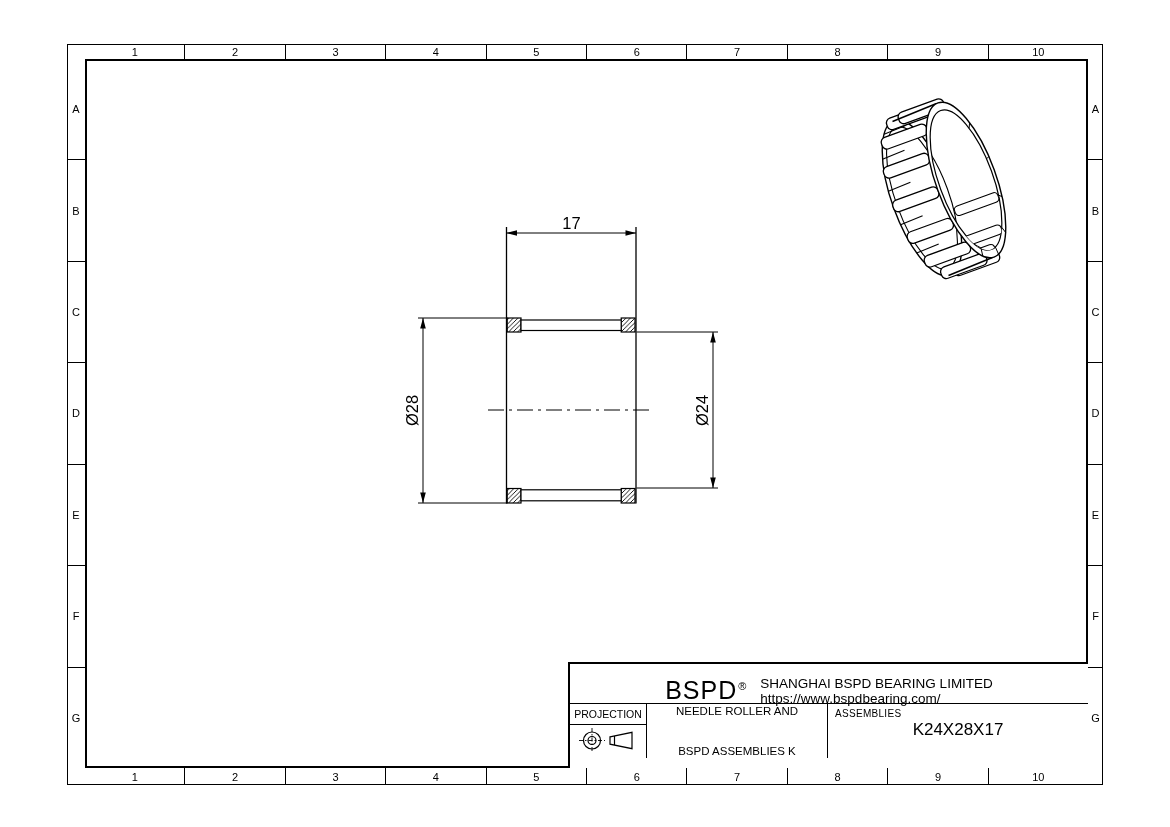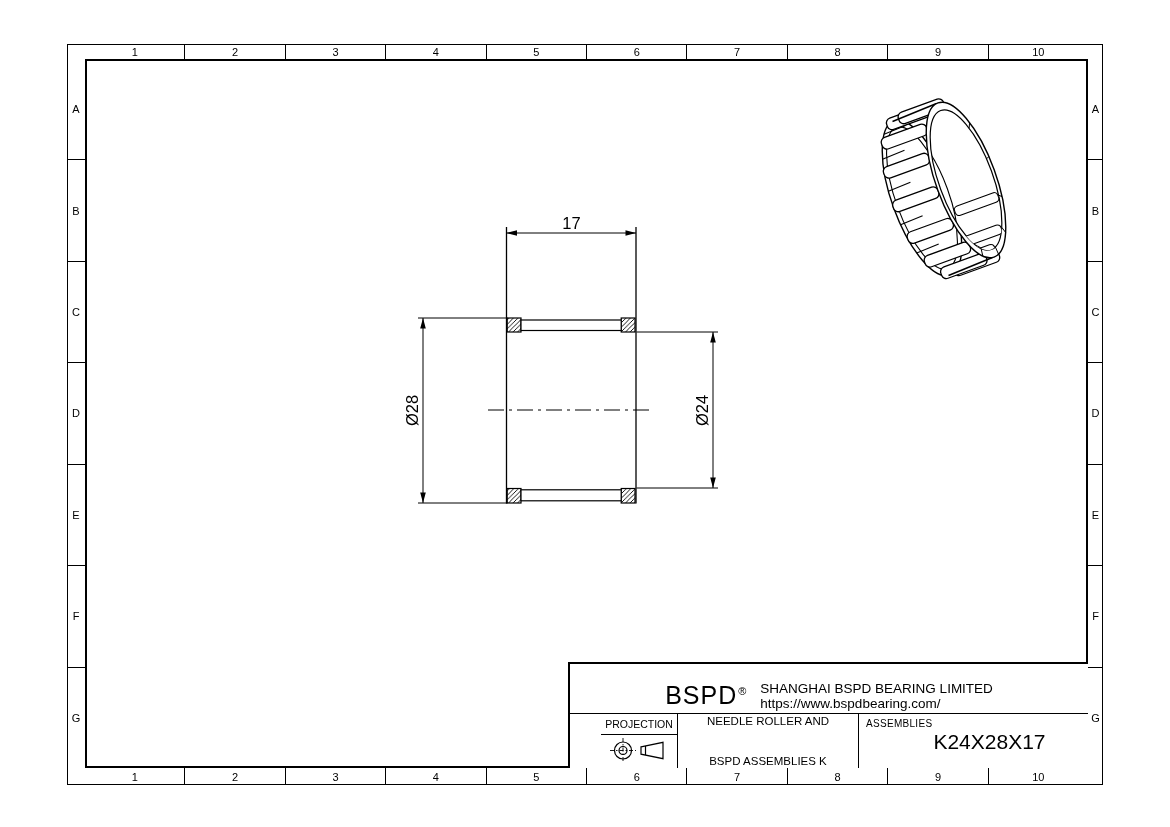--- a/index.html
+++ b/index.html
@@ -32,37 +32,37 @@
   
   .section-view { position:absolute; left:380px; top:195px; width:360px; height:330px; }
   .iso-view     { position:absolute; left:846px; top:88px; width:188px; height:202px; }
 
   svg text { font-family:"Liberation Sans", sans-serif; fill:#000; }
   .dim-text { font-size:16.5px; }
 
   
   .title-block { position:absolute; left:568px; top:662px; width:520px; height:106px;
                  border-top:2px solid #000; border-left:2px solid #000; background:#fff; }
-  .tb-header { height:50px; border-bottom:1.5px solid #000; display:flex;
+  .tb-header { height:40px; border-bottom:1.5px solid #000; display:flex;
                align-items:center; justify-content:center; gap:14px; padding-top:14px; }
   .tb-logo { font-size:25px; letter-spacing:1px; white-space:nowrap; }
   .tb-logo .reg { font-size:11px; position:relative; top:-9px; left:1px; }
   .tb-company { text-align:left; font-size:13.5px; line-height:15px; }
-  .tb-bottom { display:flex; height:53.5px;padding-left:31px; }
+  .tb-bottom { display:flex; height:53.5px; }
   .tb-proj { width:77px; border-right:1.5px solid #000; }
   .tb-proj-label { height:21px; border-bottom:1px solid #000; text-align:center;
                    font-size:10.5px; line-height:20px; }
   .tb-proj-sym { height:31px; display:flex; align-items:center; justify-content:center; }
   .tb-desc { width:181px; border-right:1.5px solid #000; display:flex; flex-direction:column;
              align-items:center; justify-content:space-between; font-size:11.5px; line-height:14px;
              text-align:center; }
   .tb-part { flex:1; position:relative; }
   .tb-part-label { position:absolute; top:4px; left:7px; font-size:10px; letter-spacing:.3px; }
-  .tb-part-value { position:absolute; top:16px; left:16px; width:100%; text-align:center;
-                   font-size:21px; }
+  .tb-part-value { position:absolute; top:16px; left:0; width:100%; text-align:center;
+                   font-size:17px; }
 </style>
 </head>
 <body>
 
 <div class="sheet">
 
   <div class="outer-border"></div>
   <div class="inner-frame"></div>
 
   <div class="hband top">

